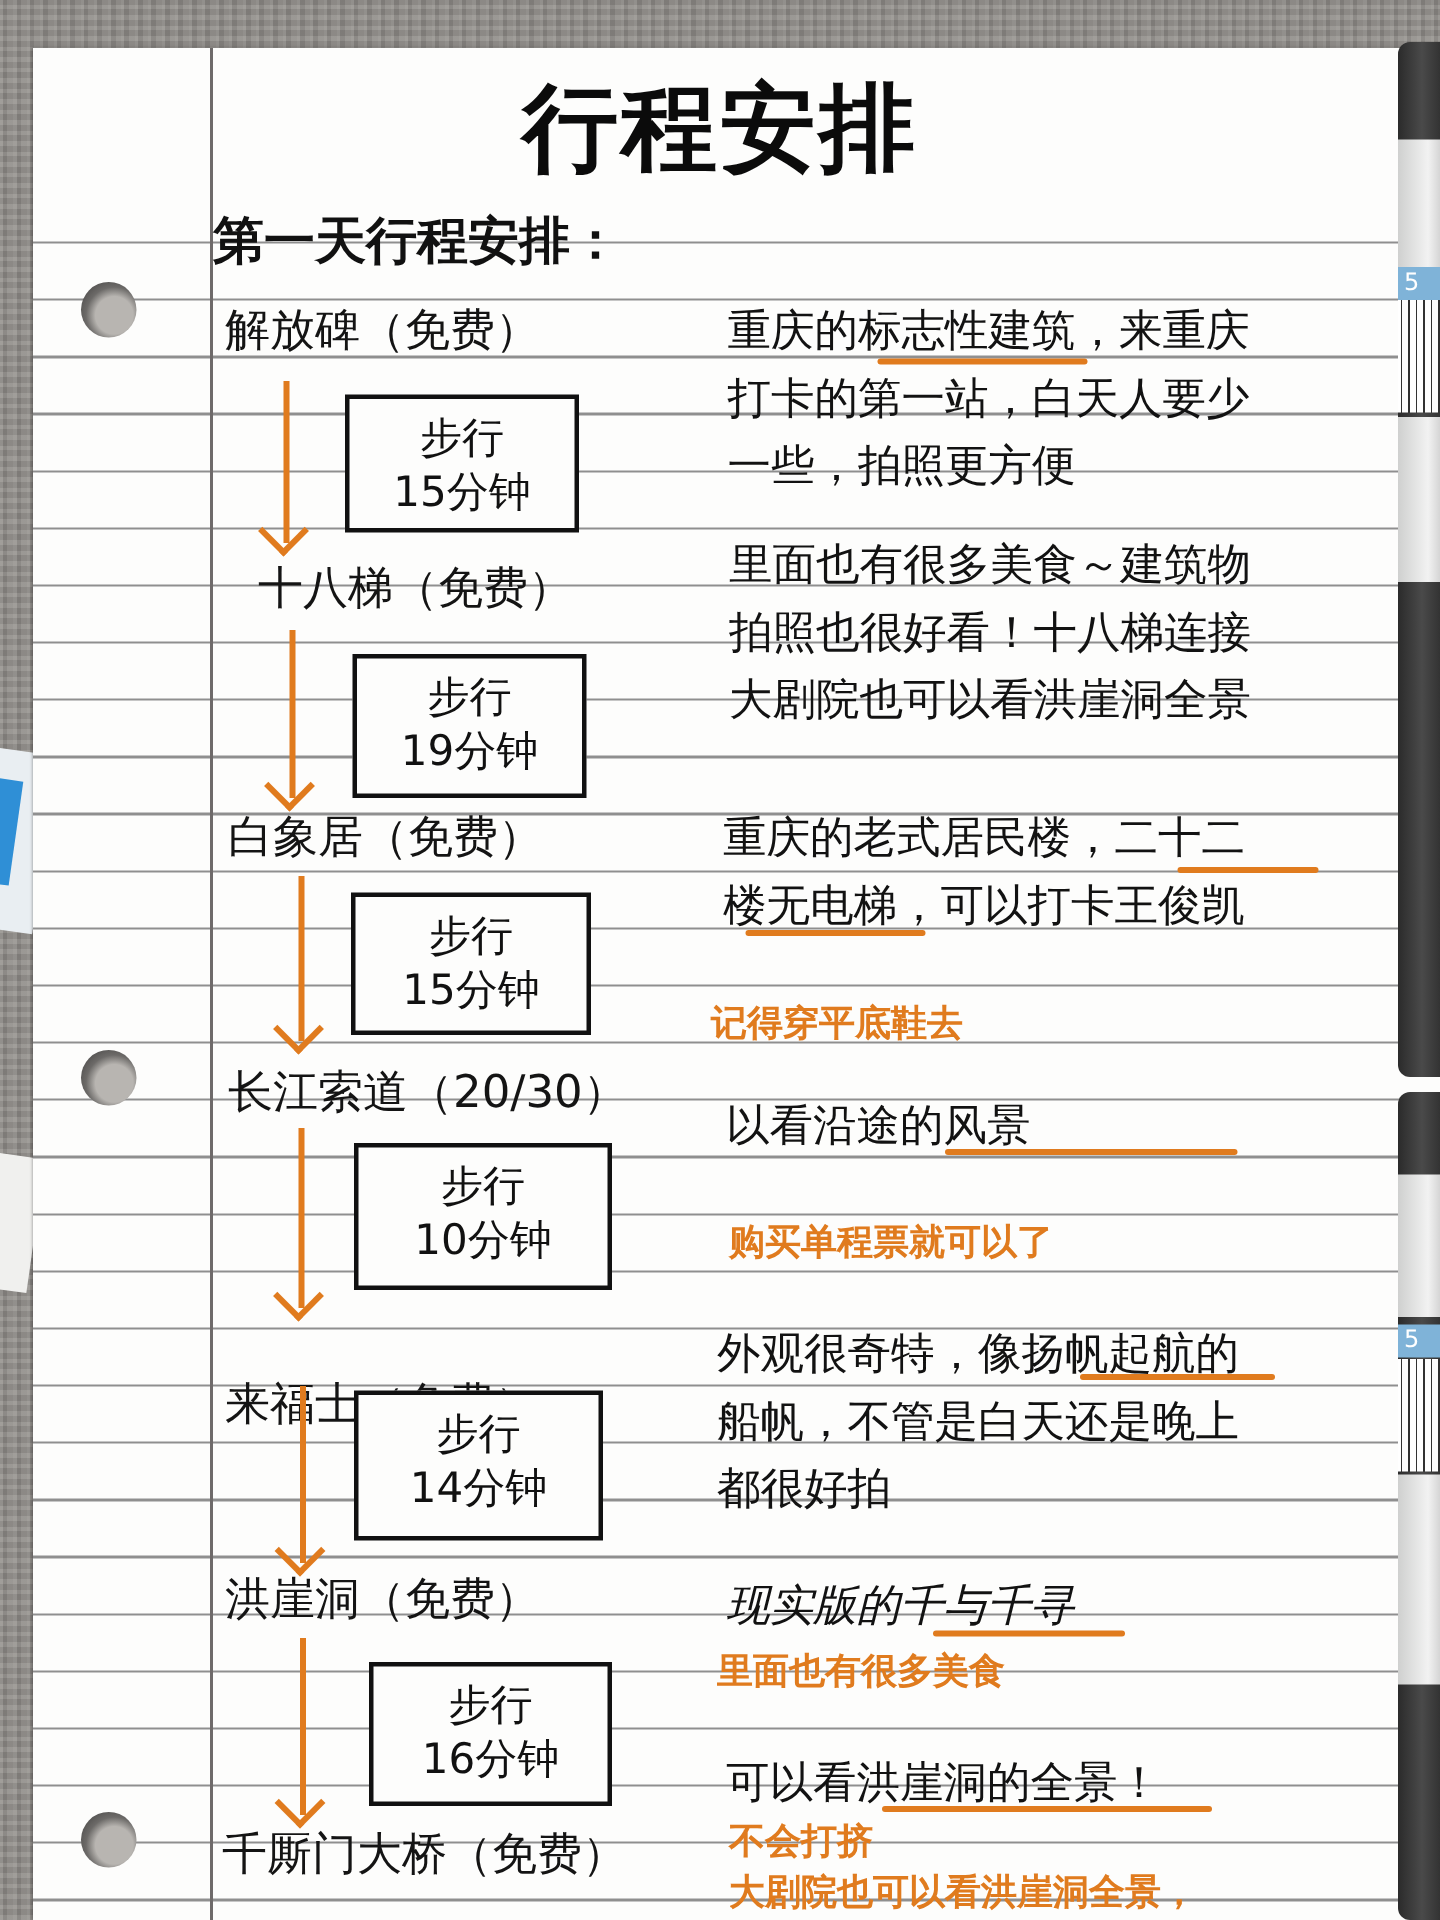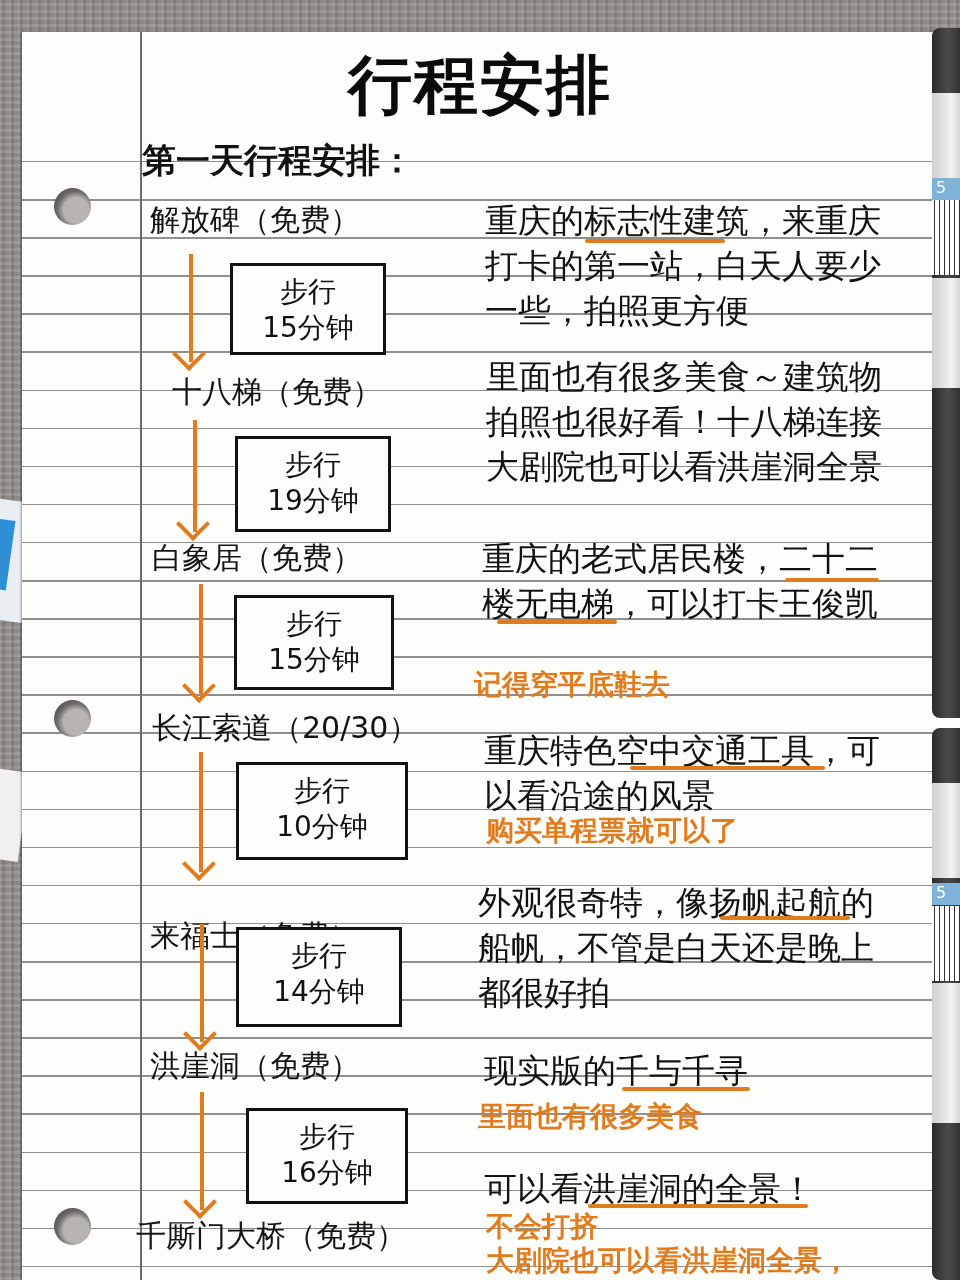--- a/index.html
+++ b/index.html
@@ -13,22 +13,22 @@
     box-shadow:-1px 0 2px rgba(0,0,0,0.35);
     background-image:repeating-linear-gradient(180deg, transparent 0 36px, #8f8f8f 36px 37.5px, transparent 37.5px 38.1px);
     background-position:0 93px;}
   .paper-top-white{position:absolute;left:0;top:0;width:100%;height:96px;background:#fdfdfc;}
   .margin-line{position:absolute;left:118px;top:0;width:1.5px;height:100%;background:#6e6a6a;}
   .hole{position:absolute;left:32px;width:37px;height:37px;border-radius:50%;
     background:radial-gradient(circle at 60% 60%, #b8b5b1 0 40%, #6c6a68 60%, #3b3a39 100%);}
   .title{position:absolute;left:0;width:960px;top:42px;text-align:center;font-size:64px;font-weight:bold;color:#0b0b0b;letter-spacing:2px;}
   .day{position:absolute;left:142px;top:138px;font-size:34px;font-weight:bold;color:#111;}
   .place{position:absolute;font-size:30px;color:#141414;white-space:nowrap;}
-  .desc{position:absolute;font-size:33px;color:#121212;line-height:45px;white-space:nowrap;}
-  .note{position:absolute;font-size:28px;color:#e07b1e;white-space:nowrap;font-weight:bold;}
+  .desc{position:absolute;font-size:29px;color:#121212;line-height:45px;white-space:nowrap;}
+  .note{position:absolute;font-size:24px;color:#e07b1e;white-space:nowrap;font-weight:bold;}
   .walk{position:absolute;border:3.5px solid #111;background:#fdfdfc;text-align:center;font-size:28px;line-height:36px;color:#111;box-sizing:border-box;padding-top:8px;}
   .arrow{position:absolute;width:4px;background:#e07b1e;}
   .arrow::after{content:"";position:absolute;left:-12px;bottom:-4px;width:20px;height:20px;border-right:4px solid #e07b1e;border-bottom:4px solid #e07b1e;transform:rotate(45deg);}
   .ul{position:absolute;height:3.5px;background:#e07b1e;border-radius:3px;}
   .pen{position:absolute;left:932px;width:40px;background:linear-gradient(90deg,#2b2b2b,#4a4a4a 40%,#1c1c1c);border-radius:8px 0 0 8px;}
   .pen .clear{position:absolute;left:0;width:100%;background:linear-gradient(90deg,#cfd0cf,#f2f2f2 50%,#a9a9a9);}
   .pen .tag{position:absolute;left:0;width:100%;height:22px;background:#7fb3d8;color:#fff;font-size:16px;font-family:"DejaVu Sans",sans-serif;padding-left:4px;box-sizing:border-box;}
   .pen .label{position:absolute;left:0;width:100%;background:repeating-linear-gradient(90deg,#fff 0 2px,#333 2px 3px,#fff 3px 5px);}
   .sachet{position:absolute;background:#f0f0ee;transform:rotate(8deg);}
 </style>
@@ -98,21 +98,20 @@
 <div class="ul" style="left:785px;top:578px;width:94px;"></div>
 <div class="ul" style="left:497px;top:620px;width:120px;"></div>
 <div class="arrow" style="left:199px;top:584px;height:110px;"></div>
 <div class="walk" style="left:234px;top:595px;width:160px;height:95px;">
   <div>步行</div>
     <div>15分钟</div>
 </div>
 
 <div class="place" style="left:152px;top:708px;">长江索道（20/30）</div>
 <div class="desc" style="left:484px;top:728px;">
-  <div>重庆特色空中交通工具，可</div>
     <div>以看沿途的风景</div>
 </div>
 <div class="note" style="left:486px;top:796px;margin-top:16px;">购买单程票就可以了</div>
 <div class="ul" style="left:630px;top:766px;width:195px;"></div>
 <div class="arrow" style="left:199px;top:752px;height:120px;"></div>
 <div class="walk" style="left:236px;top:762px;width:172px;height:98px;">
   <div>步行</div>
     <div>10分钟</div>
 </div>
 
@@ -123,32 +122,32 @@
     <div>都很好拍</div>
 </div>
 <div class="ul" style="left:720px;top:916px;width:130px;"></div>
 <div class="arrow" style="left:200px;top:924px;height:118px;"></div>
 <div class="walk" style="left:236px;top:927px;width:166px;height:100px;">
   <div>步行</div>
     <div>14分钟</div>
 </div>
 
 <div class="place" style="left:150px;top:1046px;">洪崖洞（免费）</div>
-<div class="desc" style="left:484px;top:1048px;">
+<div class="desc" style="left:484px;top:1048px;font-style:italic;">
   <div>现实版的千与千寻</div>
 </div>
 <div class="note" style="left:478px;top:1098px;">里面也有很多美食</div>
 <div class="ul" style="left:622px;top:1087px;width:128px;"></div>
 <div class="arrow" style="left:200px;top:1092px;height:118px;"></div>
 <div class="walk" style="left:246px;top:1108px;width:162px;height:96px;">
   <div>步行</div>
     <div>16分钟</div>
 </div>
 
-<div class="place" style="left:136px;top:1216px;">千厮门大桥（免费）</div>
+<div class="place" style="left:148px;top:1216px;">千厮门大桥（免费）</div>
 <div class="desc" style="left:484px;top:1166px;text-align:center;">
   <div>可以看洪崖洞的全景！</div>
 </div>
 <div class="ul" style="left:588px;top:1204px;width:220px;"></div>
 <div class="note" style="left:486px;top:1210px;line-height:34px;">
   <div>不会打挤</div>
     <div>大剧院也可以看洪崖洞全景，</div>
 </div>
 
 </body></html>

